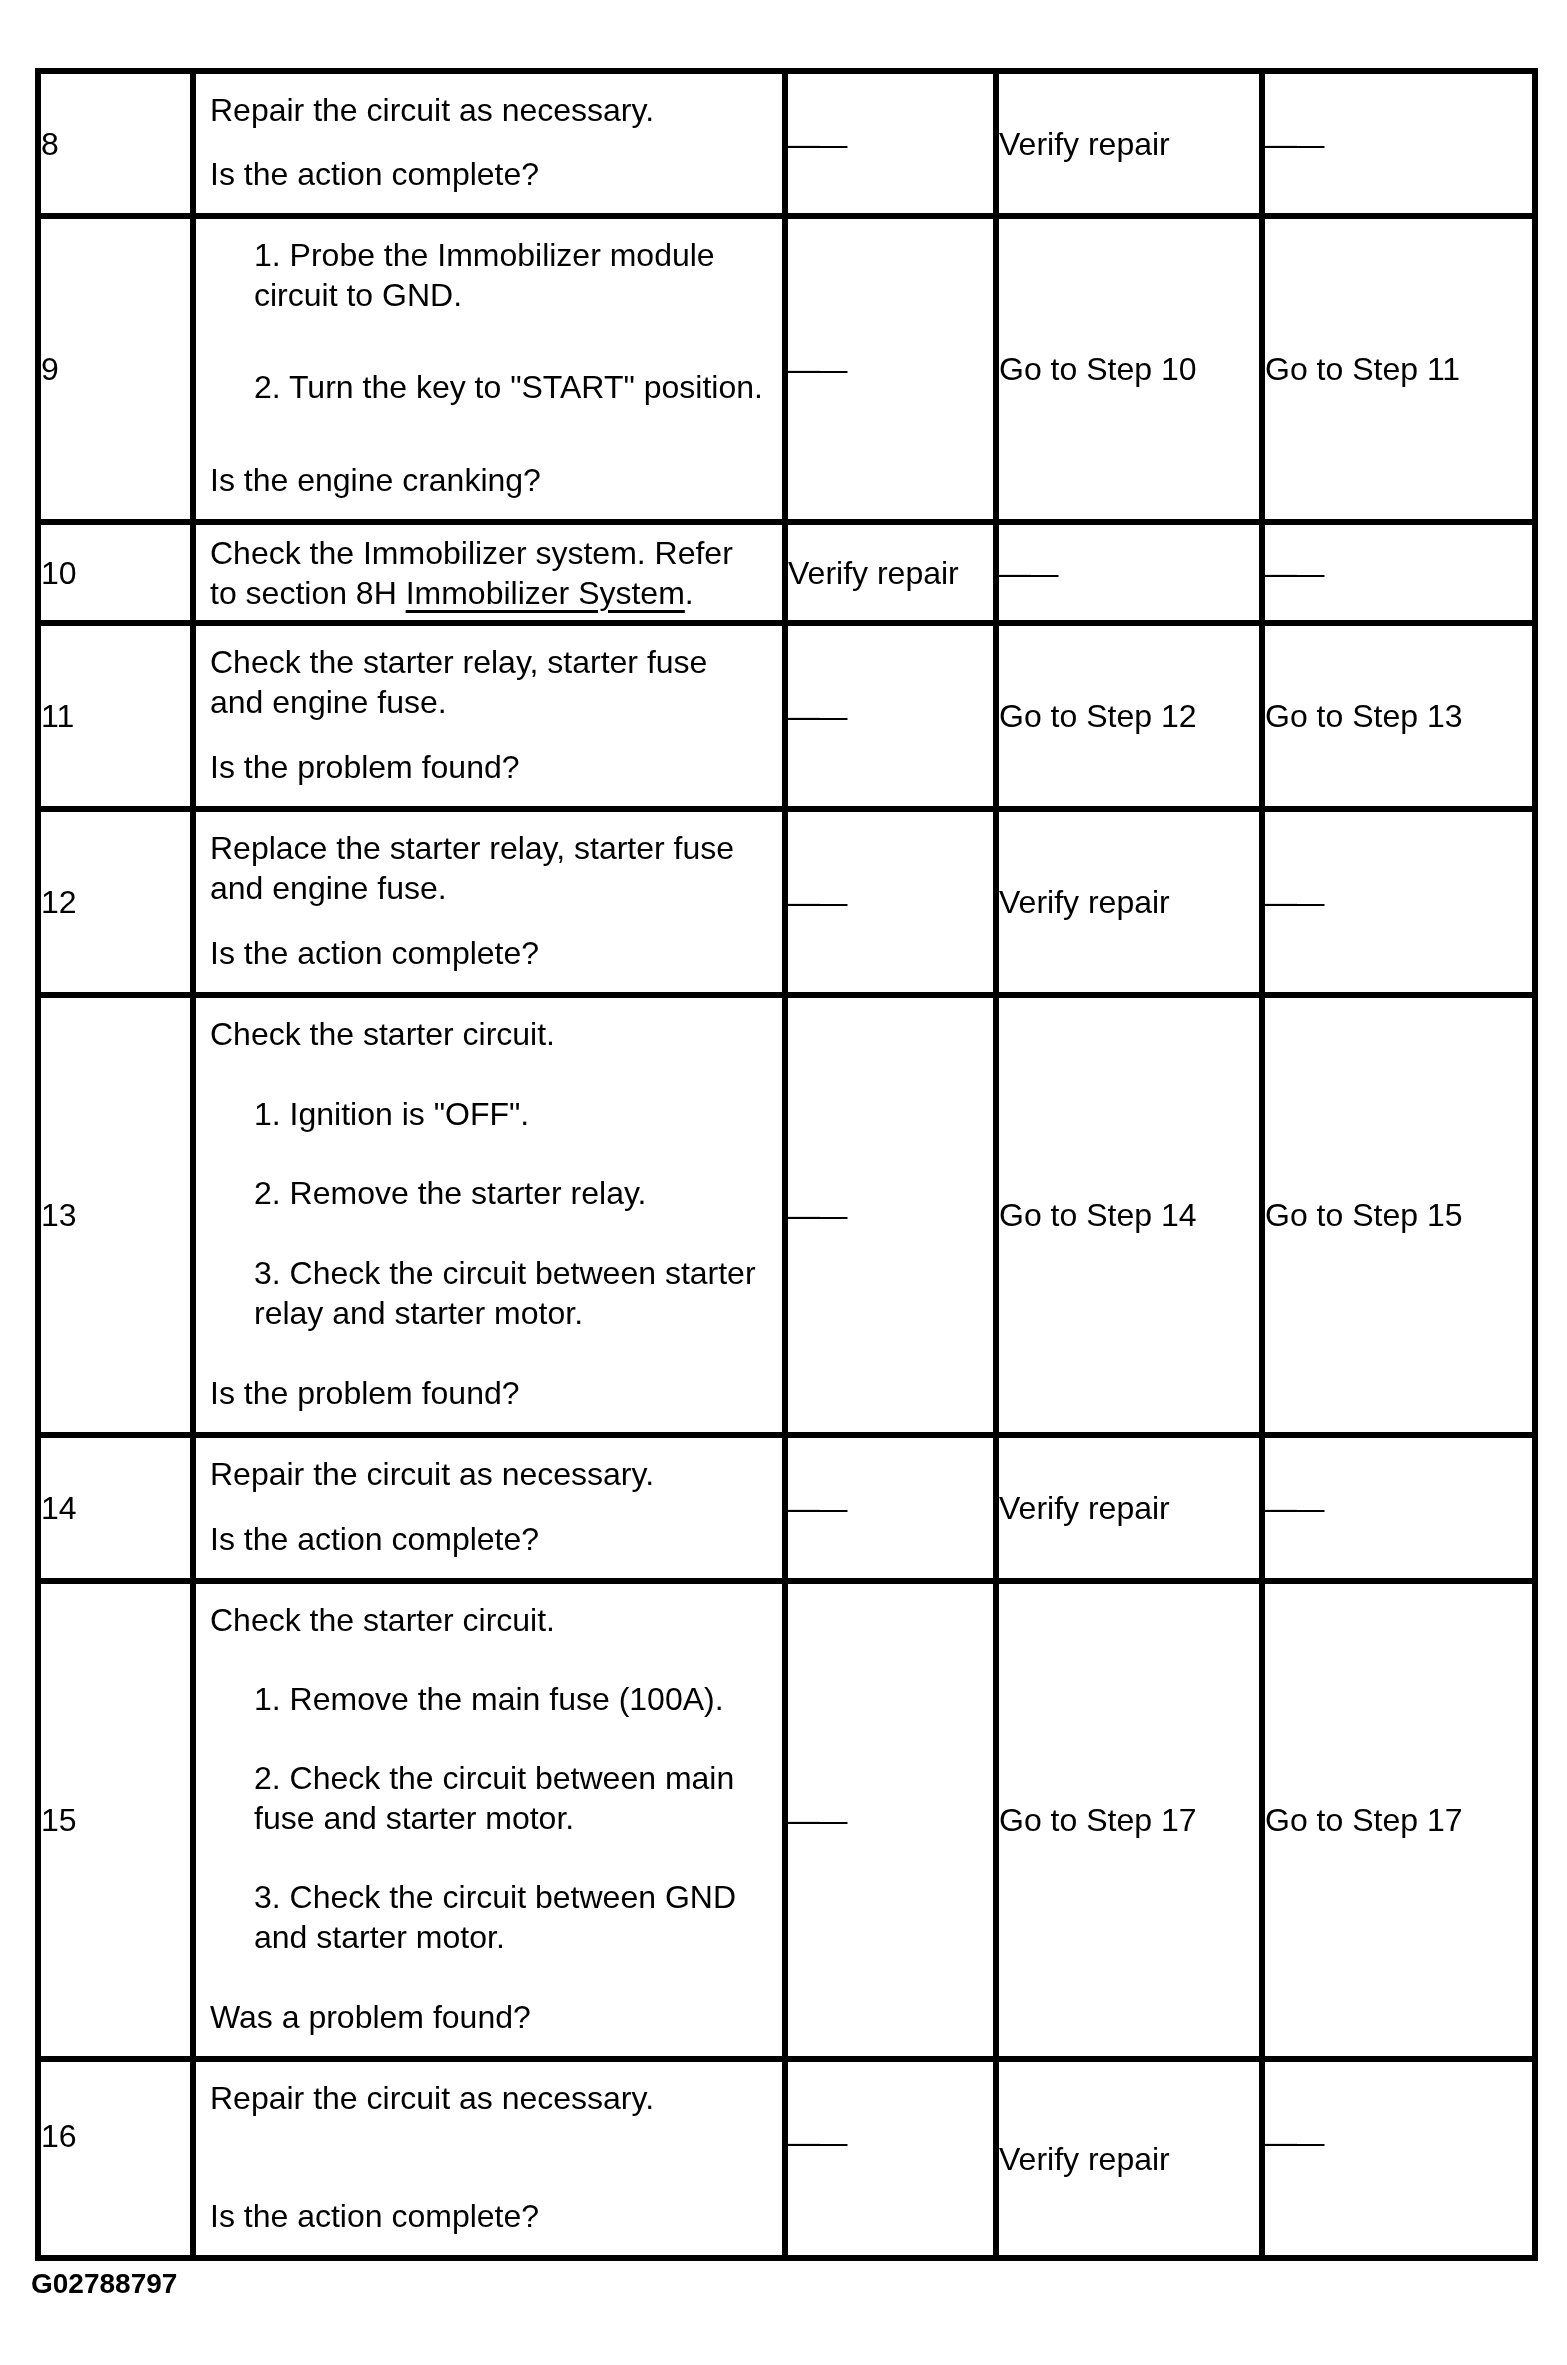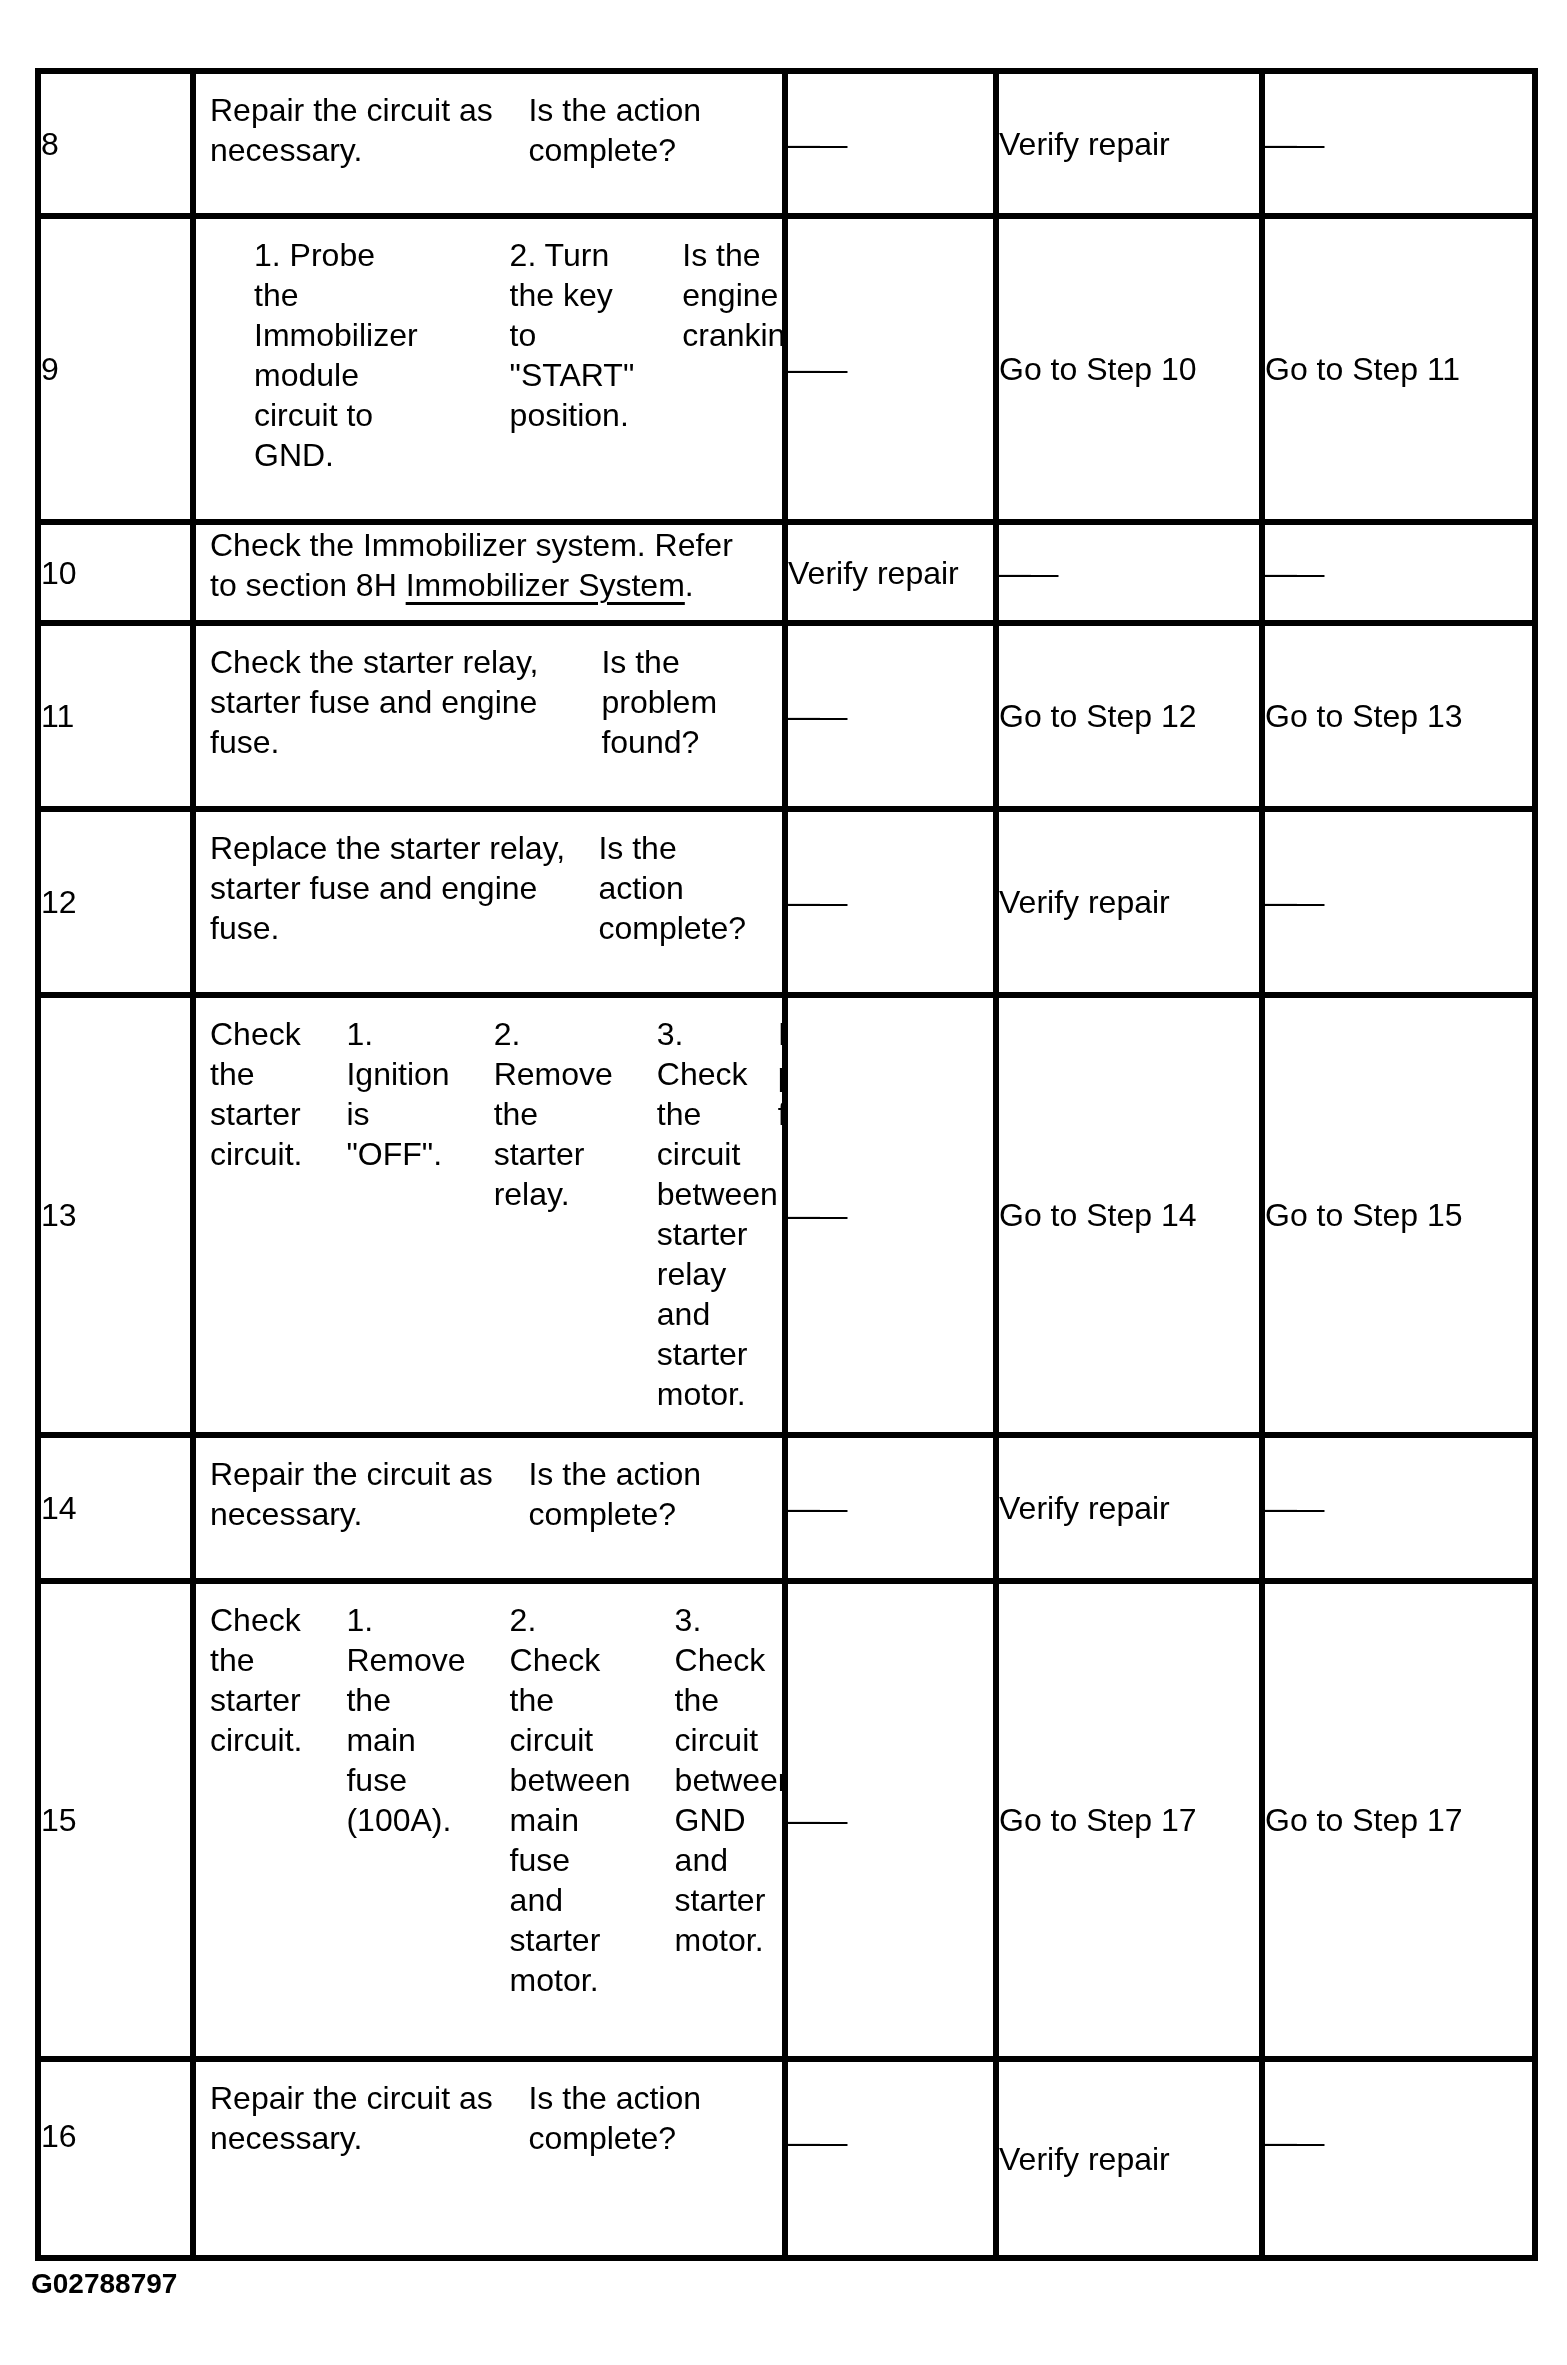--- a/index.html
+++ b/index.html
@@ -36,21 +36,21 @@
     padding-left: 12.3px;
     vertical-align: middle;
   }
   td.step-cell.top {
     vertical-align: top;
     padding-top: 54px;
   }
   td.action-cell { vertical-align: top; }
   .awrap {
     display: flex;
-    flex-direction: row;
+    flex-direction: column;
     justify-content: space-between;
     box-sizing: border-box;
     padding: 7px 17.5px 10.5px 14px;
   }
   .awrap.center {
     justify-content: center;
     padding: 0 15px 0 14px;
   }
   .item { margin-left: 44px; }
   .question { }

